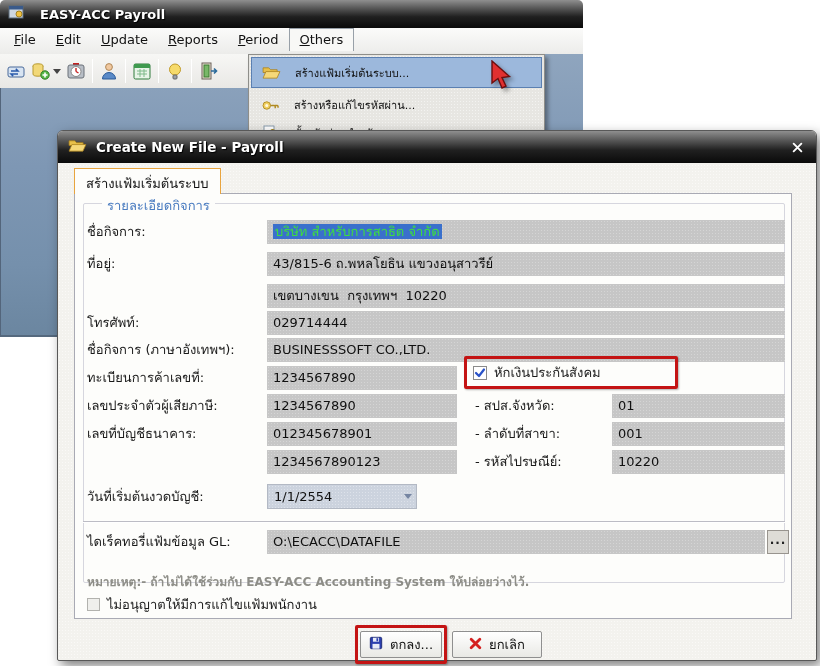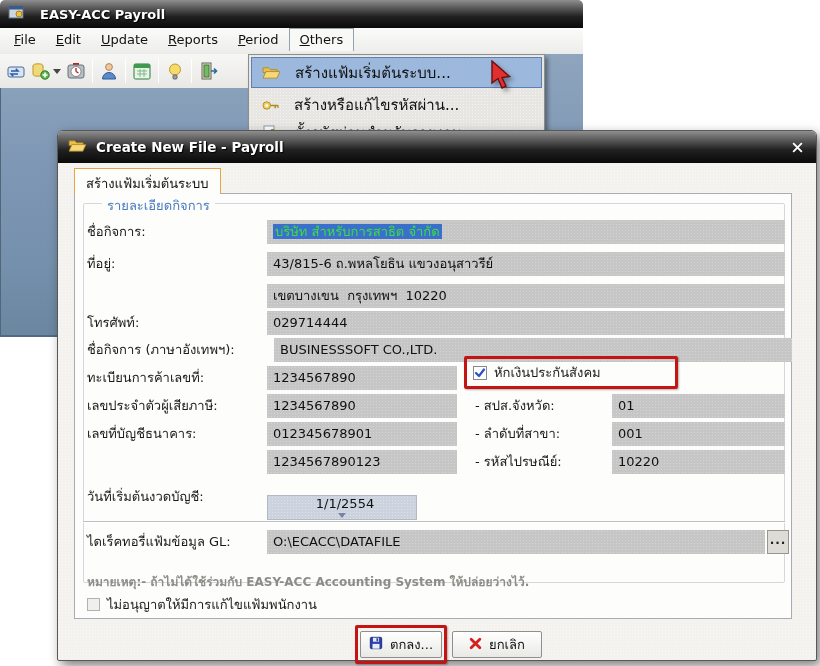--- a/index.html
+++ b/index.html
@@ -21,21 +21,21 @@
   .toolbar { position:absolute; left:0; top:54px; width:248px; height:34px;
     background:linear-gradient(180deg,#f7f7f5,#e9e8e5); display:flex; align-items:center; padding-left:4px; z-index:2; }
   .tb-icon { width:24px; height:24px; display:flex; align-items:center; justify-content:center; }
   .tb-sep { width:1px; height:24px; background:#c9c8c3; border-right:1px solid #fff; margin:0 4px; }
   .tb-caret { width:0; height:0; border-left:4px solid transparent; border-right:4px solid transparent; border-top:5px solid #444; margin:0 3px 0 1px; }
 
   
   .dropdown { position:absolute; left:248px; top:54px; width:297px; height:80px;
     background:#e7e6e2; background-image:radial-gradient(circle, rgba(255,255,255,.5) 1px, transparent 1px); background-size:3px 3px;
     border:1px solid #8e8e8a; box-shadow:3px 3px 4px rgba(0,0,0,.35); z-index:3; overflow:hidden; }
-  .dd-item { position:absolute; left:2px; width:291px; height:28px; display:flex; align-items:center; gap:14px; padding-left:9px; font-size:15px; color:#111; }
+  .dd-item { position:absolute; left:2px; width:291px; height:28px; display:flex; align-items:center; gap:14px; padding-left:9px; font-size:11px; color:#111; }
   .dd-item.hl { height:31px; background:#9cb8dc; border:1px solid #5b80b2; }
   .dd-icon { width:20px; display:flex; justify-content:center; }
 
   
   .cursor { position:absolute; left:489px; top:60px; z-index:10; filter:drop-shadow(3px 3px 2px rgba(0,0,0,.35)); }
 
   
   .dialog { position:absolute; left:57px; top:130px; width:760px; height:531px;
     background:#f3f2ee; background-image:radial-gradient(circle, rgba(255,255,255,.55) 1px, transparent 1px); background-size:3px 3px;
     border:1px solid #585858; border-radius:6px 6px 2px 2px; box-shadow:4px 5px 12px rgba(0,0,0,.5); z-index:5; }
@@ -58,23 +58,23 @@
     background-color:#c6c6c6; background-image:radial-gradient(circle,#d5d5d5 1px, transparent 1px); background-size:3px 3px;
     padding:0 6px; white-space:pre; overflow:hidden; }
   .sel { background:#3a70cc; color:#3ede3e; padding:0 2px; }
 
   .anno { position:absolute; border:3px solid #c41414; border-radius:2px; box-shadow:1px 1px 2px rgba(0,0,0,.3); z-index:4; }
   .chk-row { position:absolute; display:flex; align-items:center; gap:7px; }
   .chk { width:14px; height:14px; background:#fff; border:1px solid #8a8a8a; display:flex; align-items:center; justify-content:center; }
   .chk.dim { background:#efefec; border:1px solid #b2b2ae; }
   .chk-label { font-size:13px; color:#1a1a1a; white-space:nowrap; }
 
-  .combo { position:absolute; left:192px; top:301px; width:150px; height:25px;
+  .combo { position:absolute; left:192px; top:290px; width:150px; height:25px;
     background-color:#ccd3de; background-image:radial-gradient(circle,#dde2ea 1px, transparent 1px); background-size:3px 3px;
-    border:1px solid #b3b9c4; display:flex; align-items:center;flex-direction:column; }
+    border:1px solid #b3b9c4; display:flex; align-items:center; }
   .combo .val { flex:1; font-size:13px; color:#101010; padding-left:6px; }
   .combo .arrow-zone { width:16px; height:100%; display:flex; align-items:center; justify-content:center; }
   .combo .arrow { width:0; height:0; border-left:4px solid transparent; border-right:4px solid transparent; border-top:5px solid #7585a2; }
 
   .hsep { position:absolute; left:8px; top:327px; width:702px; height:2px; border-top:1px solid #bcbcc4; border-bottom:1px solid #ffffff; }
   .browse-btn { position:absolute; left:692px; top:336px; width:22px; height:24px; background:#dedcd6; border:1px solid #98948e;
     font-size:12px; font-weight:bold; text-align:center; line-height:18px; color:#222; letter-spacing:1px; }
   .note { position:absolute; left:12px; top:378px; width:694px; font-size:12px; font-weight:bold; color:#8d8d87; white-space:nowrap; }
 
   .btn { position:absolute; height:27px; background:linear-gradient(180deg,#ffffff,#e9e9e5); border:1px solid #8f8f8f; border-radius:2px;
@@ -229,21 +229,21 @@
       <div class="fld" style="left:192px; top:26px; width:518px;"><span class="sel">บริษัท สำหรับการสาธิต จำกัด</span></div>
 
       <span class="row-label" style="top:58px;">ที่อยู่:</span>
       <div class="fld" style="left:192px; top:58px; width:518px;">43/815-6 ถ.พหลโยธิน แขวงอนุสาวรีย์</div>
       <div class="fld" style="left:192px; top:90px; width:518px;">เขตบางเขน  กรุงเทพฯ  10220</div>
 
       <span class="row-label" style="top:117px;">โทรศัพท์:</span>
       <div class="fld" style="left:192px; top:117px; width:518px;">029714444</div>
 
       <span class="row-label" style="top:144px;">ชื่อกิจการ (ภาษาอังเทพฯ):</span>
-      <div class="fld" style="left:199px; top:144px; width:518px;">BUSINESSSOFT CO.,LTD.</div>
+      <div class="fld" style="left:192px; top:144px; width:518px;">BUSINESSSOFT CO.,LTD.</div>
 
       <span class="row-label" style="top:172px;">ทะเบียนการค้าเลขที่:</span>
       <div class="fld" style="left:192px; top:172px; width:190px;">1234567890</div>
 
       <div class="anno" style="left:389px; top:162px; width:214px; height:33px;"></div>
       <div class="chk-row" style="left:398px; top:168px;">
         <span class="chk">
           <svg width="12" height="12" viewBox="0 0 12 12">
               <path d="M2 6 L5 9 L10 2.5" stroke="#2a52c8" stroke-width="2.2" fill="none" stroke-linecap="round" stroke-linejoin="round"></path>
             </svg>

